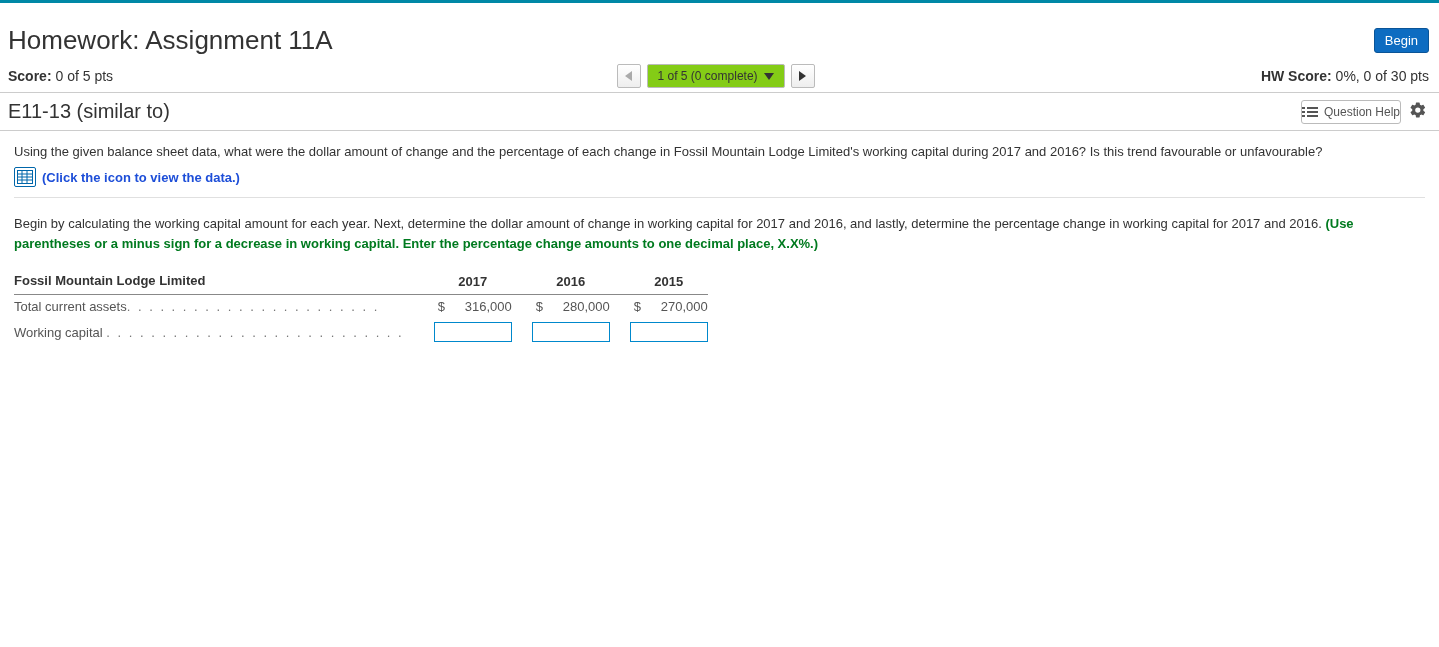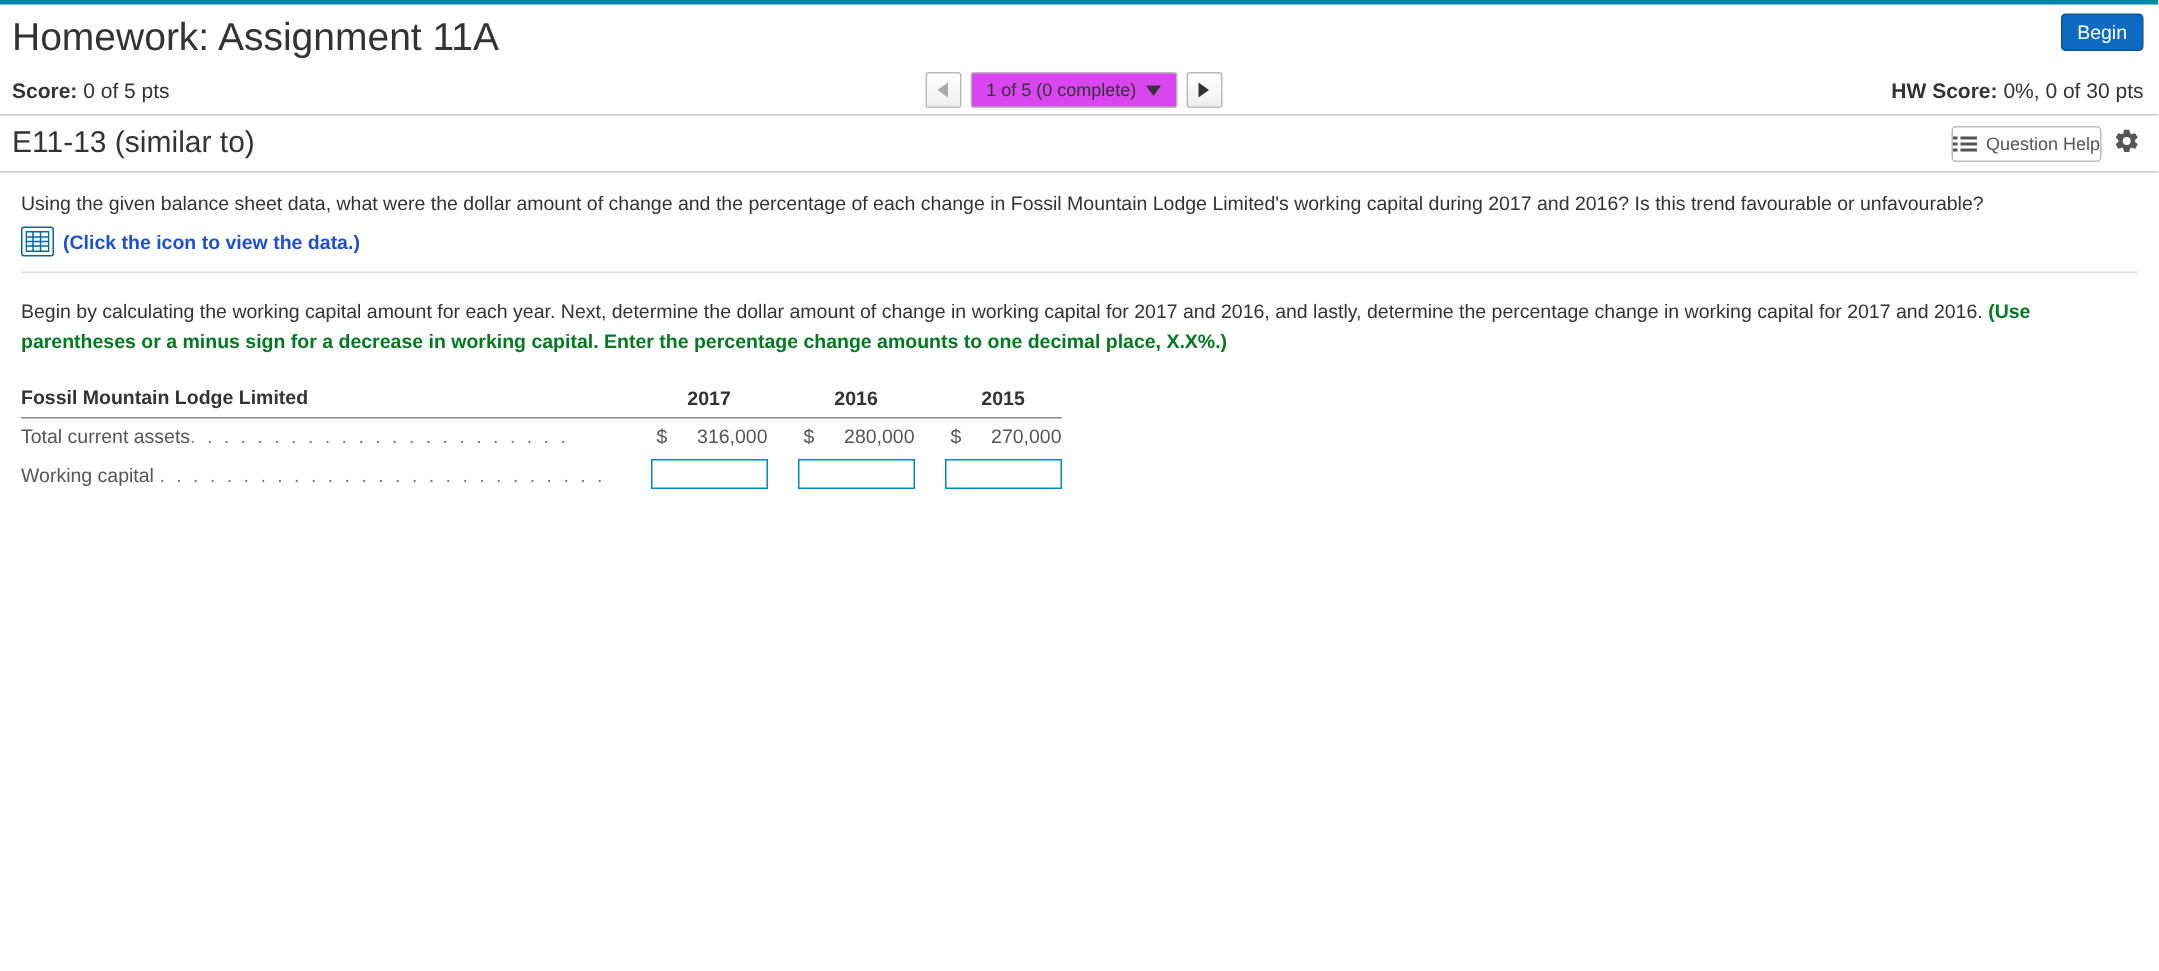--- a/index.html
+++ b/index.html
@@ -7,22 +7,23 @@
     font-family: Arial, Helvetica, sans-serif;
     font-size: 13px;
     color: #333;
     background: #fff;
     width: 1439px;
   }
   .top-border { height: 3px; background: #0088a6; }
   .header-row {
     display: flex;
     justify-content: space-between;
-    align-items: flex-start;
+    align-items: center;
     padding: 6px 10px 2px 8px;
+    margin-top: 16px;
   }
   .page-title {
     font-size: 26px;
     font-weight: 400;
     color: #333;
   }
   .save-btn {
     background: #0d6cc1;
     color: #fff;
     border: 1px solid #0a5497;
@@ -56,21 +57,21 @@
     display: flex;
     align-items: center;
     justify-content: center;
     border-radius: 2px;
     cursor: pointer;
   }
   .nav-btn.prev { color: #aaa; }
   .nav-btn.next { color: #333; }
   .nav-dropdown {
     border: 1px solid #bbb;
-    background: #d946ef;
+    background: #84cc16;
     height: 24px;
     margin: 0 6px;
     padding: 0 10px;
     display: flex;
     align-items: center;
     border-radius: 2px;
     cursor: pointer;
     font-size: 12px;
     gap: 6px;
   }

